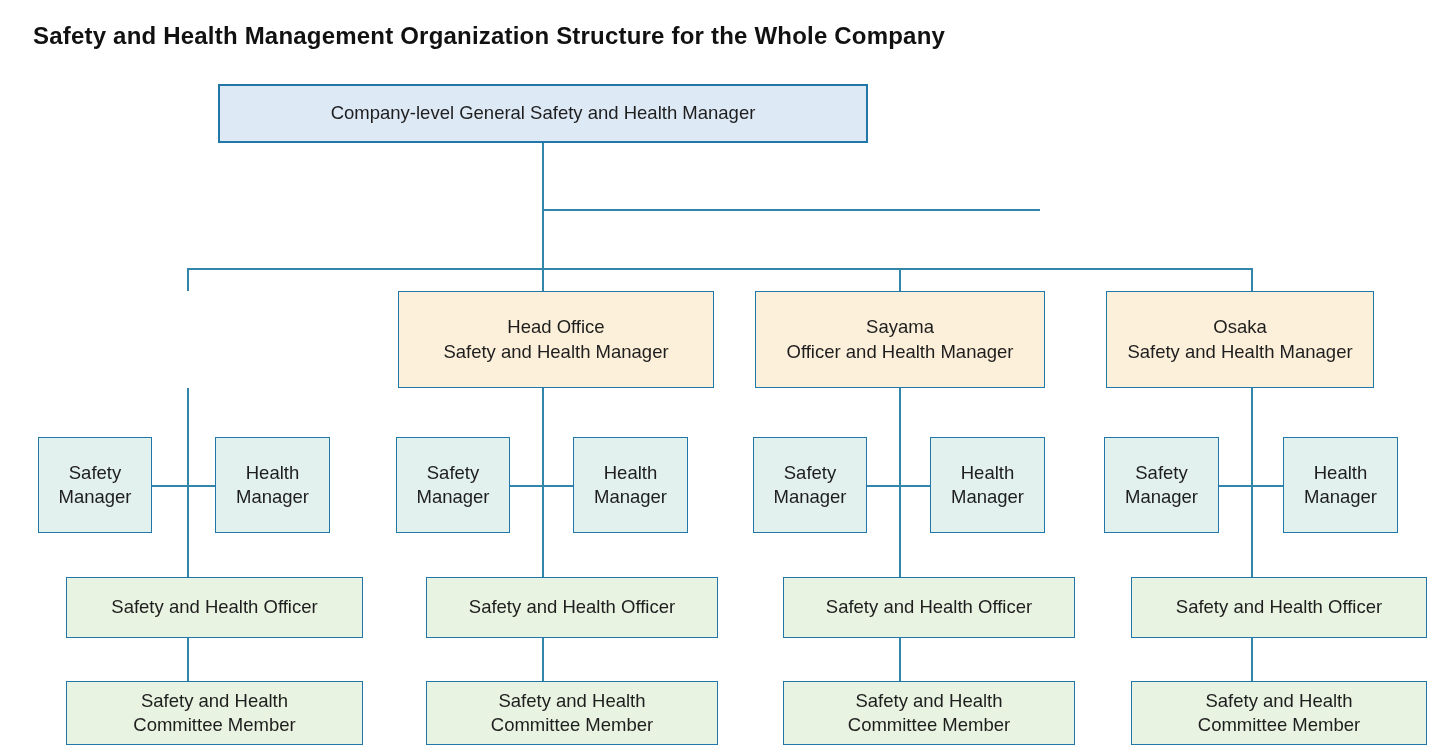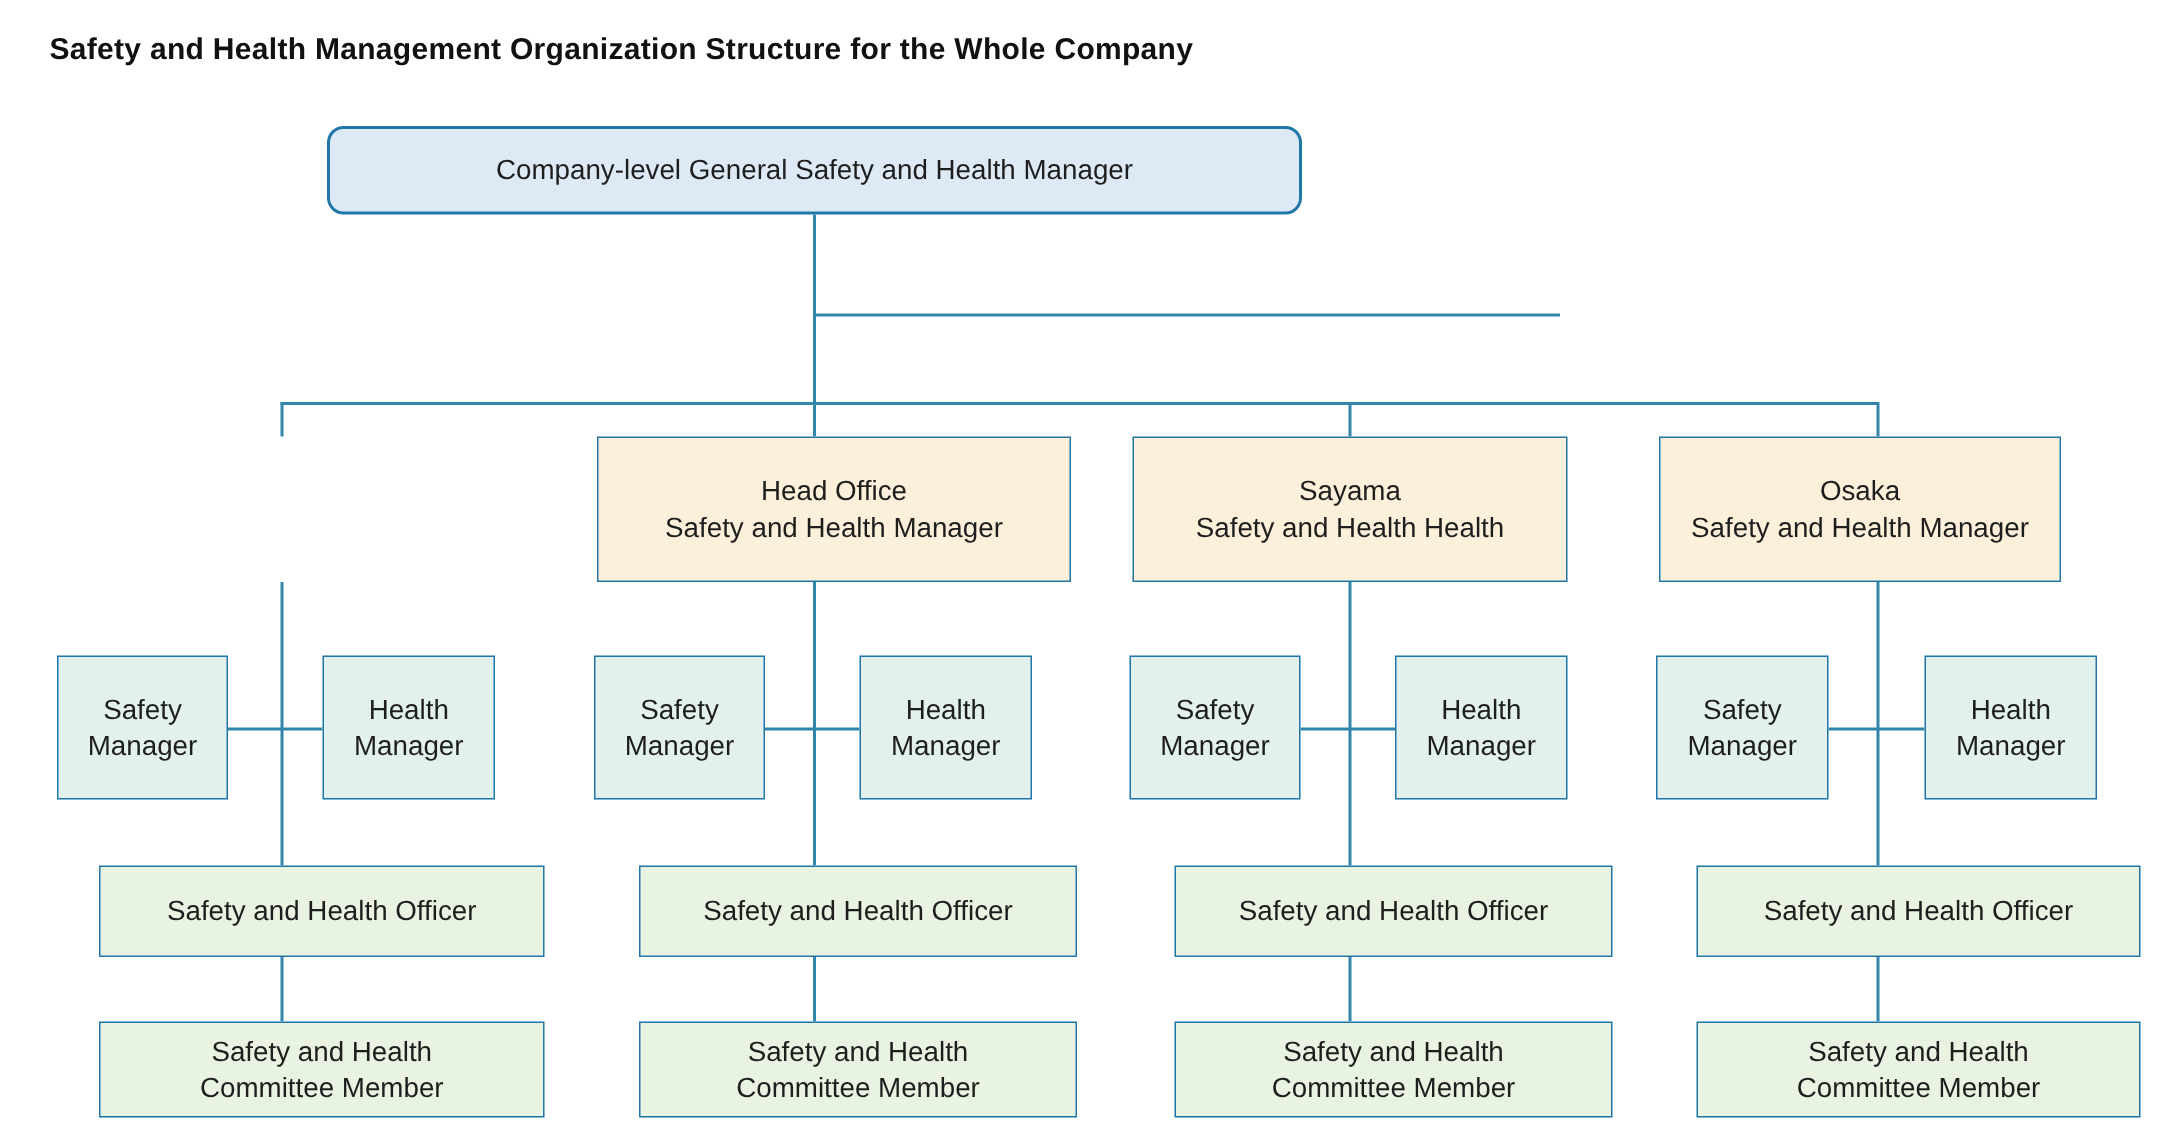--- a/index.html
+++ b/index.html
@@ -15,21 +15,21 @@
   html,body{background:#ffffff;}
   body{font-family:"Liberation Sans","DejaVu Sans",sans-serif;color:var(--text);}
   .canvas{
     position:relative;
     width:1446px;height:756px;
     background:#ffffff;
     overflow:hidden;
   }
   .chart-title{
     position:absolute;left:33px;top:22px;
-    font-size:20px;font-weight:bold;color:#111;
+    font-size:24px;font-weight:bold;color:#111;
     letter-spacing:.2px;white-space:nowrap;
   }
   .box{
     position:absolute;
     display:flex;align-items:center;justify-content:center;
     text-align:center;white-space:pre-line;
     font-size:18.5px;line-height:1.3;color:var(--text);
     border:1.5px solid var(--box-border);
     padding:2px 6px;
   }
@@ -41,21 +41,21 @@
   .line.h{height:1.5px;}
   .line.v{width:1.5px;}
 </style>
 </head>
 <body>
 
 <div class="canvas">
 
   <div class="chart-title">Safety and Health Management Organization Structure for the Whole Company</div>
 
-  <div class="box blue" style="left:218px;top:84px;width:650px;height:59px;border-radius:11px;">Company-level General Safety and Health Manager</div>
+  <div class="box blue" style="left:218px;top:84px;width:650px;height:59px;">Company-level General Safety and Health Manager</div>
 
 
   <div class="line v" style="left:542px;top:143px;height:148px;"></div>
   <div class="line h" style="left:543px;top:209px;width:497px;"></div>
   <div class="line h" style="left:187px;top:268px;width:1065px;"></div>
   <div class="line v" style="left:187px;top:268px;height:23px;"></div>
   <div class="line v" style="left:899px;top:268px;height:23px;"></div>
   <div class="line v" style="left:1251px;top:268px;height:23px;"></div>
 
   <div class="line v" style="left:187px;top:388px;height:189px;"></div>
@@ -82,21 +82,21 @@
 Manager</div>
   <div class="box green" style="left:396px;top:577px;width:292px;height:61px;">Safety and Health Officer</div>
   <div class="box green" style="left:396px;top:681px;width:292px;height:64px;">Safety and Health
 Committee Member</div>
 
   <div class="line v" style="left:899px;top:388px;height:189px;"></div>
   <div class="line h" style="left:867px;top:485px;width:63px;"></div>
   <div class="line v" style="left:899px;top:638px;height:43px;"></div>
 
   <div class="box peach" style="left:755px;top:291px;width:290px;height:97px;">Sayama
-Safety and Health Health</div>
+Officer and Health Manager</div>
   <div class="box teal" style="left:753px;top:437px;width:114px;height:96px;">Safety
 Manager</div>
   <div class="box teal" style="left:930px;top:437px;width:115px;height:96px;">Health
 Manager</div>
   <div class="box green" style="left:753px;top:577px;width:292px;height:61px;">Safety and Health Officer</div>
   <div class="box green" style="left:753px;top:681px;width:292px;height:64px;">Safety and Health
 Committee Member</div>
 
   <div class="line v" style="left:1251px;top:388px;height:189px;"></div>
   <div class="line h" style="left:1219px;top:485px;width:64px;"></div>

